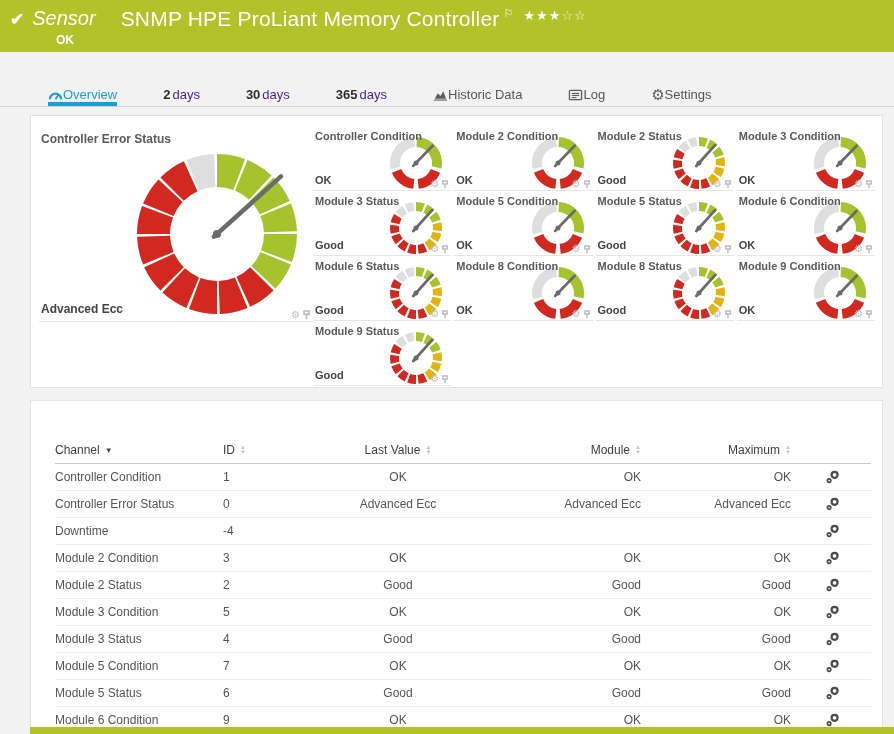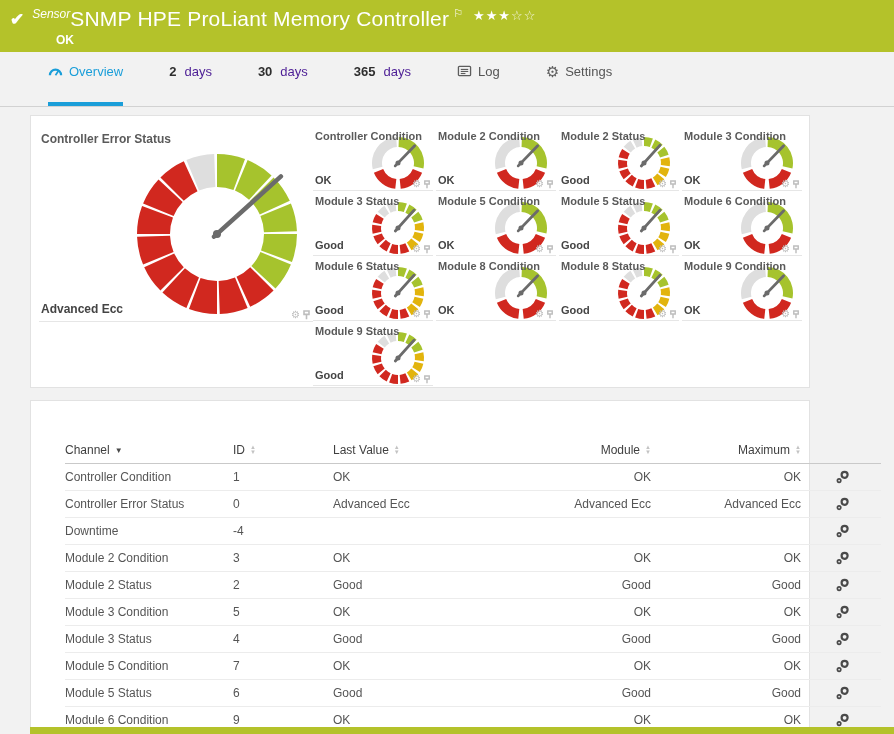--- a/index.html
+++ b/index.html
@@ -4,69 +4,69 @@
 <style>
   * { margin:0; padding:0; box-sizing:border-box; }
   html,body { background:#f2f2f2; }
   body { font-family:"Liberation Sans", sans-serif; }
   .page { position:relative; width:894px; height:734px; background:#f2f2f2; overflow:hidden; }
 
   
   .hdr { position:absolute; top:0; left:0; width:100%; height:52px; background:var(--green); color:#fff; }
   .hdr-row { display:flex; align-items:flex-start; padding:7px 0 0 10px; }
   .hdr-check { font-size:17px; font-weight:bold; margin:2px 8px 0 0; }
-  .hdr-kind { font-style:italic; font-size:12px; margin-right:0; }
+  .hdr-kind { font-style:italic; font-size:20px; margin-right:25px; }
   .hdr-title { font-size:21px; font-weight:400; letter-spacing:.2px; }
   .hdr-flag { font-size:11px; margin:0 10px 0 4px; opacity:.95; }
   .hdr-stars { font-size:13px; letter-spacing:1px; margin-top:1px; }
   .hdr-stars .dim { opacity:.85; }
   .hdr-status { margin:2px 0 0 56px; font-size:12px; font-weight:bold; }
 
   
   .tabs { position:absolute; top:62px; left:0; width:100%; height:45px;
           display:flex; align-items:stretch; padding-left:48px; gap:46px;
           border-bottom:1px solid #d2d2d2; }
-  .tab { display:flex; align-items:flex-start; gap:6px; font-size:13px; color:#555;
+  .tab { display:flex; align-items:flex-end; gap:0; font-size:13px; color:#555;
          border-bottom:4px solid transparent; padding-top:2px; cursor:pointer; white-space:nowrap; }
   .tab svg { display:block; }
   .tab .ticon { color:#5d5d5d; }
   .tab.active { color:var(--blue); border-bottom-color:var(--blue); }
   .tab.active .ticon { color:var(--blue); }
   .tab .num { font-weight:bold; color:#2e2e2e; margin-right:2px; }
   .tab .unit { color:#4c1d95; }
   .gear-glyph { font-size:15px; line-height:1; }
 
   
-  .card { position:absolute; left:30px; width:780px; background:#fff; border:1px solid #e2e2e2; }
+  .card { position:absolute; left:30px; width:853px; background:#fff; border:1px solid #e2e2e2; }
   .card-gauges { top:115px; height:273px; display:flex; padding:6px 4px 0 8px; }
 
   .big-tile { position:relative; width:274px; height:196px; margin-top:4px;
               border-bottom:1px solid #e6e6e6; flex:none; }
   .big-title { font-size:12px; font-weight:bold; color:#5a5a5a; padding:6px 0 0 2px; }
   .big-gauge { position:absolute; left:94px; top:24px; }
   .big-value { position:absolute; left:2px; bottom:5px; font-size:12px; font-weight:bold; color:#444; }
 
   .tile-grid { flex:1; display:flex; flex-wrap:wrap; align-content:flex-start; margin-top:4px; }
   .tile { position:relative; width:calc(25% - 3px); margin-right:3px; height:65px;
           border-bottom:1px solid #e6e6e6; cursor:pointer; }
   .tile-title { position:relative; z-index:2; font-size:11px; font-weight:bold; color:#5a5a5a; padding:4px 0 0 2px; }
   .tile-gauge { position:absolute; right:8px; top:10px; z-index:1; }
   .tile-value { position:absolute; left:2px; bottom:4px; font-size:11px; font-weight:bold; color:#444; }
   .tile-icons { position:absolute; right:2px; bottom:1px; z-index:3; display:flex; align-items:center; gap:2px;
                 color:#bdbdbd; font-size:10px; line-height:1; }
   .tile-icons .gear-glyph { font-size:10px; }
 
   
   .card-table { top:400px; height:340px; padding:36px 24px 0 24px; }
-  table { width:100%; border-collapse:collapse; table-layout:fixed; font-size:12px; color:#555;margin-left:10px; }
+  table { width:100%; border-collapse:collapse; table-layout:fixed; font-size:12px; color:#555; }
   th { font-weight:400; color:#3f3f3f; border-bottom:1px solid #c9c9c9; height:26px; text-align:left; }
   td { border-bottom:1px solid #ececec; height:27px; }
   .col-id    { width:100px; }
   .col-chan  { width:168px; }
-  .col-last  { width:150px; text-align:left; }
+  .col-last  { width:150px; text-align:center; }
   .col-min   { width:168px; text-align:right; }
   .col-max   { width:150px; text-align:right; }
   .col-tools { width:80px; text-align:center; }
   th.col-tools, td.col-tools { text-align:left; padding-left:34px; }
   th span.hlabel { vertical-align:middle; }
   .sort-desc { display:inline-block; font-size:8px; color:#4a4a4a; margin-left:5px; vertical-align:middle; }
   .sorters { display:inline-flex; flex-direction:column; margin-left:5px; vertical-align:middle; color:#c3c3c3; }
   .sorters i { font-style:normal; font-size:6px; line-height:5px; }
   .row-tools svg { display:block; }
 
@@ -101,20 +101,27 @@
       <span class="num">2</span>
       <span class="unit">days</span>
     </div>
     <div class="tab">
       <span class="num">30</span>
       <span class="unit">days</span>
     </div>
     <div class="tab">
       <span class="num">365</span>
       <span class="unit">days</span>
+    </div>
+    <div class="tab">
+      <svg class="ticon" width="15" height="14" viewBox="0 0 16 15">
+          <path d="M1 13.5h14v-1.2H1z" fill="currentColor"></path>
+          <path d="M2 11.5l3-6 3 3 3-5 3 8z" fill="currentColor"></path>
+        </svg>
+      <span>Historic Data</span>
     </div>
     <div class="tab">
       <svg class="ticon" width="15" height="14" viewBox="0 0 16 15">
           <rect x="1.5" y="2.5" width="13" height="10" rx="1" fill="none" stroke="currentColor" stroke-width="1.4"></rect>
           <line x1="4" y1="5.8" x2="12" y2="5.8" stroke="currentColor" stroke-width="1.2"></line>
           <line x1="4" y1="8" x2="12" y2="8" stroke="currentColor" stroke-width="1.2"></line>
           <line x1="4" y1="10.2" x2="9" y2="10.2" stroke="currentColor" stroke-width="1.2"></line>
         </svg>
       <span>Log</span>
     </div>

